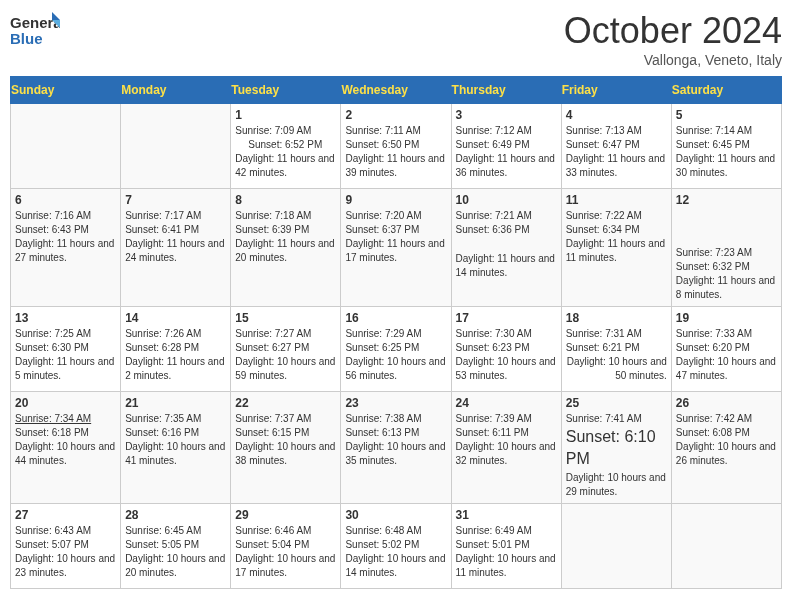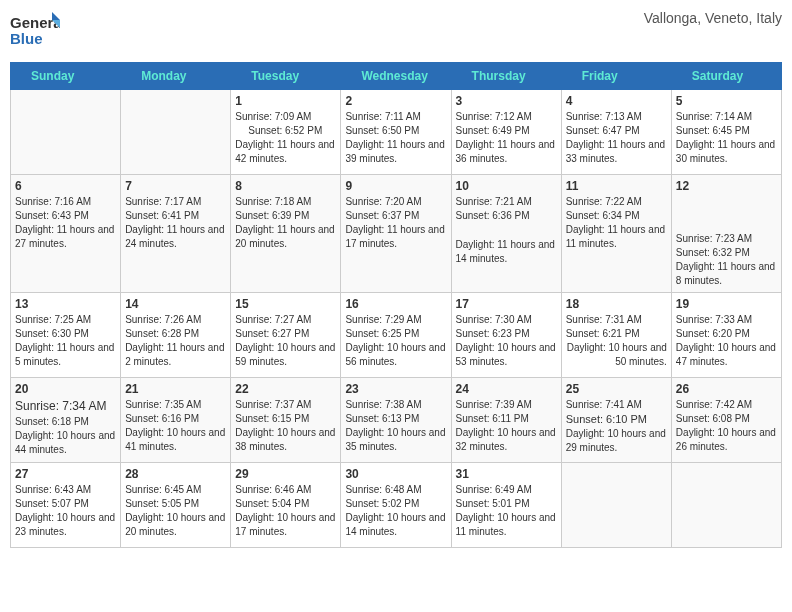--- a/index.html
+++ b/index.html
@@ -33,24 +33,24 @@
       font-size: 14px;
       color: #555;
     }
     table {
       width: 100%;
       border-collapse: collapse;
       table-layout: fixed;
     }
     th {
       background-color: #2a6db5;
-      color: #5eead4;
+      color: #fde047;
       font-size: 12px;
       font-weight: bold;
-      padding: 6px 20px;
+      padding: 6px 0;
       text-align: left;
       border: 1px solid #2a6db5;
     }
     td {
       border: 1px solid #ccc;
       vertical-align: top;
       padding: 4px;
       font-size: 10px;
       color: #333;
       height: 85px;
@@ -80,20 +80,21 @@
     <div>
       <svg width="50" height="40" viewBox="0 0 50 40">
         <text x="0" y="18" font-family="Arial" font-size="15" font-weight="bold" fill="#333">General</text>
         <text x="0" y="34" font-family="Arial" font-size="15" font-weight="bold" fill="#2a6db5">Blue</text>
         <polygon points="42,2 50,10 42,10" fill="#2a6db5"></polygon>
         <polygon points="42,10 50,10 50,18" fill="#5baee0"></polygon>
       </svg>
     </div>
   </div>
   <div class="title-section">
+    <div class="month-title">October 2024</div>
     <div class="location">Vallonga, Veneto, Italy</div>
   </div>
 </div>
 
 <table>
   <thead>
     <tr>
     <th>Sunday</th>
         <th>Monday</th>
         <th>Tuesday</th>
@@ -222,21 +223,21 @@
         <td>
           <span class="day-number">19</span>
           <div style="font-size: 10px; line-height: 1.4;">Sunrise: 7:33 AM</div>
           <div style="font-size: 10px; line-height: 1.4;">Sunset: 6:20 PM</div>
           <div style="font-size: 10px; line-height: 1.4;">Daylight: 10 hours and 47 minutes.</div>
         </td>
       </tr>
       <tr>
         <td>
           <span class="day-number">20</span>
-          <div style="font-size: 12px; line-height: 1.4;">Sunrise: 7:34 AM</div>
+          <div style="font-size: 10px; line-height: 1.4; text-decoration: underline;">Sunrise: 7:34 AM</div>
           <div style="font-size: 10px; line-height: 1.4;">Sunset: 6:18 PM</div>
           <div style="font-size: 10px; line-height: 1.4;">Daylight: 10 hours and 44 minutes.</div>
         </td>
         <td>
           <span class="day-number">21</span>
           <div style="font-size: 10px; line-height: 1.4;">Sunrise: 7:35 AM</div>
           <div style="font-size: 10px; line-height: 1.4;">Sunset: 6:16 PM</div>
           <div style="font-size: 10px; line-height: 1.4;">Daylight: 10 hours and 41 minutes.</div>
         </td>
         <td>
@@ -253,21 +254,21 @@
         </td>
         <td>
           <span class="day-number">24</span>
           <div style="font-size: 10px; line-height: 1.4;">Sunrise: 7:39 AM</div>
           <div style="font-size: 10px; line-height: 1.4;">Sunset: 6:11 PM</div>
           <div style="font-size: 10px; line-height: 1.4;">Daylight: 10 hours and 32 minutes.</div>
         </td>
         <td>
           <span class="day-number">25</span>
           <div style="font-size: 10px; line-height: 1.4;">Sunrise: 7:41 AM</div>
-          <div style="font-size: 11px; line-height: 1.4;">Sunset: 6:10 PM</div>
+          <div style="font-size: 16px; line-height: 1.4;">Sunset: 6:10 PM</div>
           <div style="font-size: 10px; line-height: 1.4;">Daylight: 10 hours and 29 minutes.</div>
         </td>
         <td>
           <span class="day-number">26</span>
           <div style="font-size: 10px; line-height: 1.4;">Sunrise: 7:42 AM</div>
           <div style="font-size: 10px; line-height: 1.4;">Sunset: 6:08 PM</div>
           <div style="font-size: 10px; line-height: 1.4;">Daylight: 10 hours and 26 minutes.</div>
         </td>
       </tr>
       <tr>

